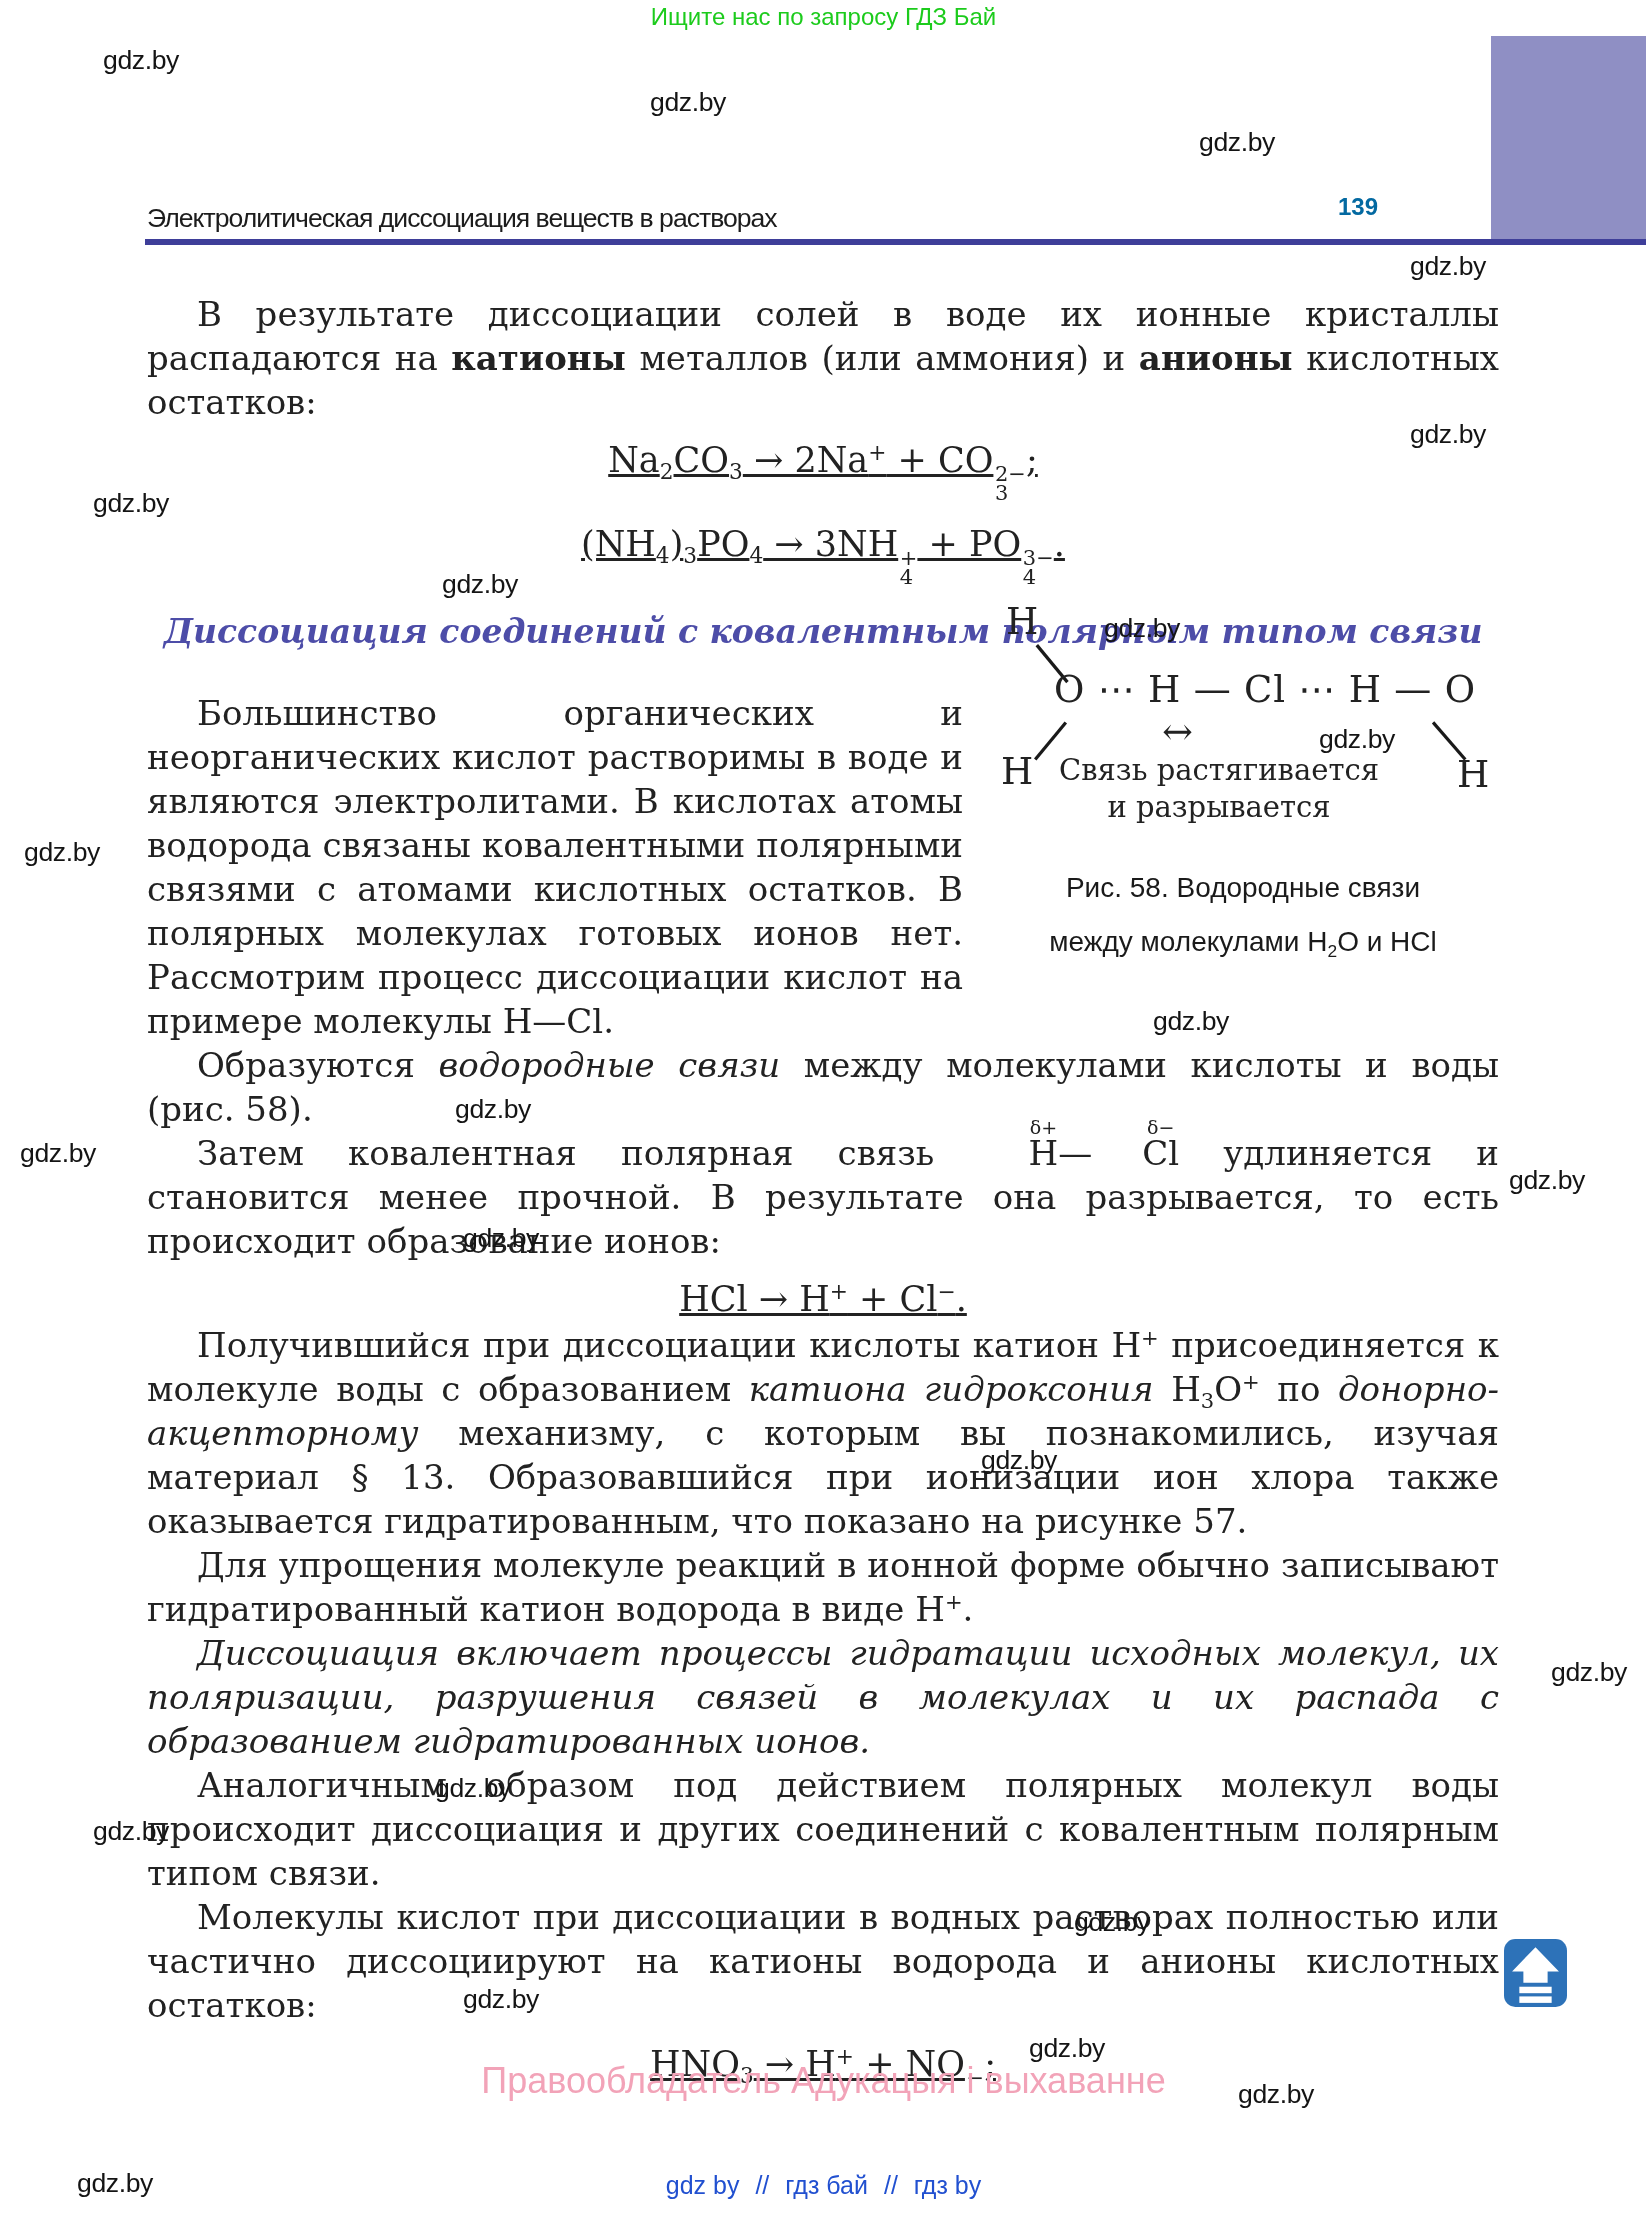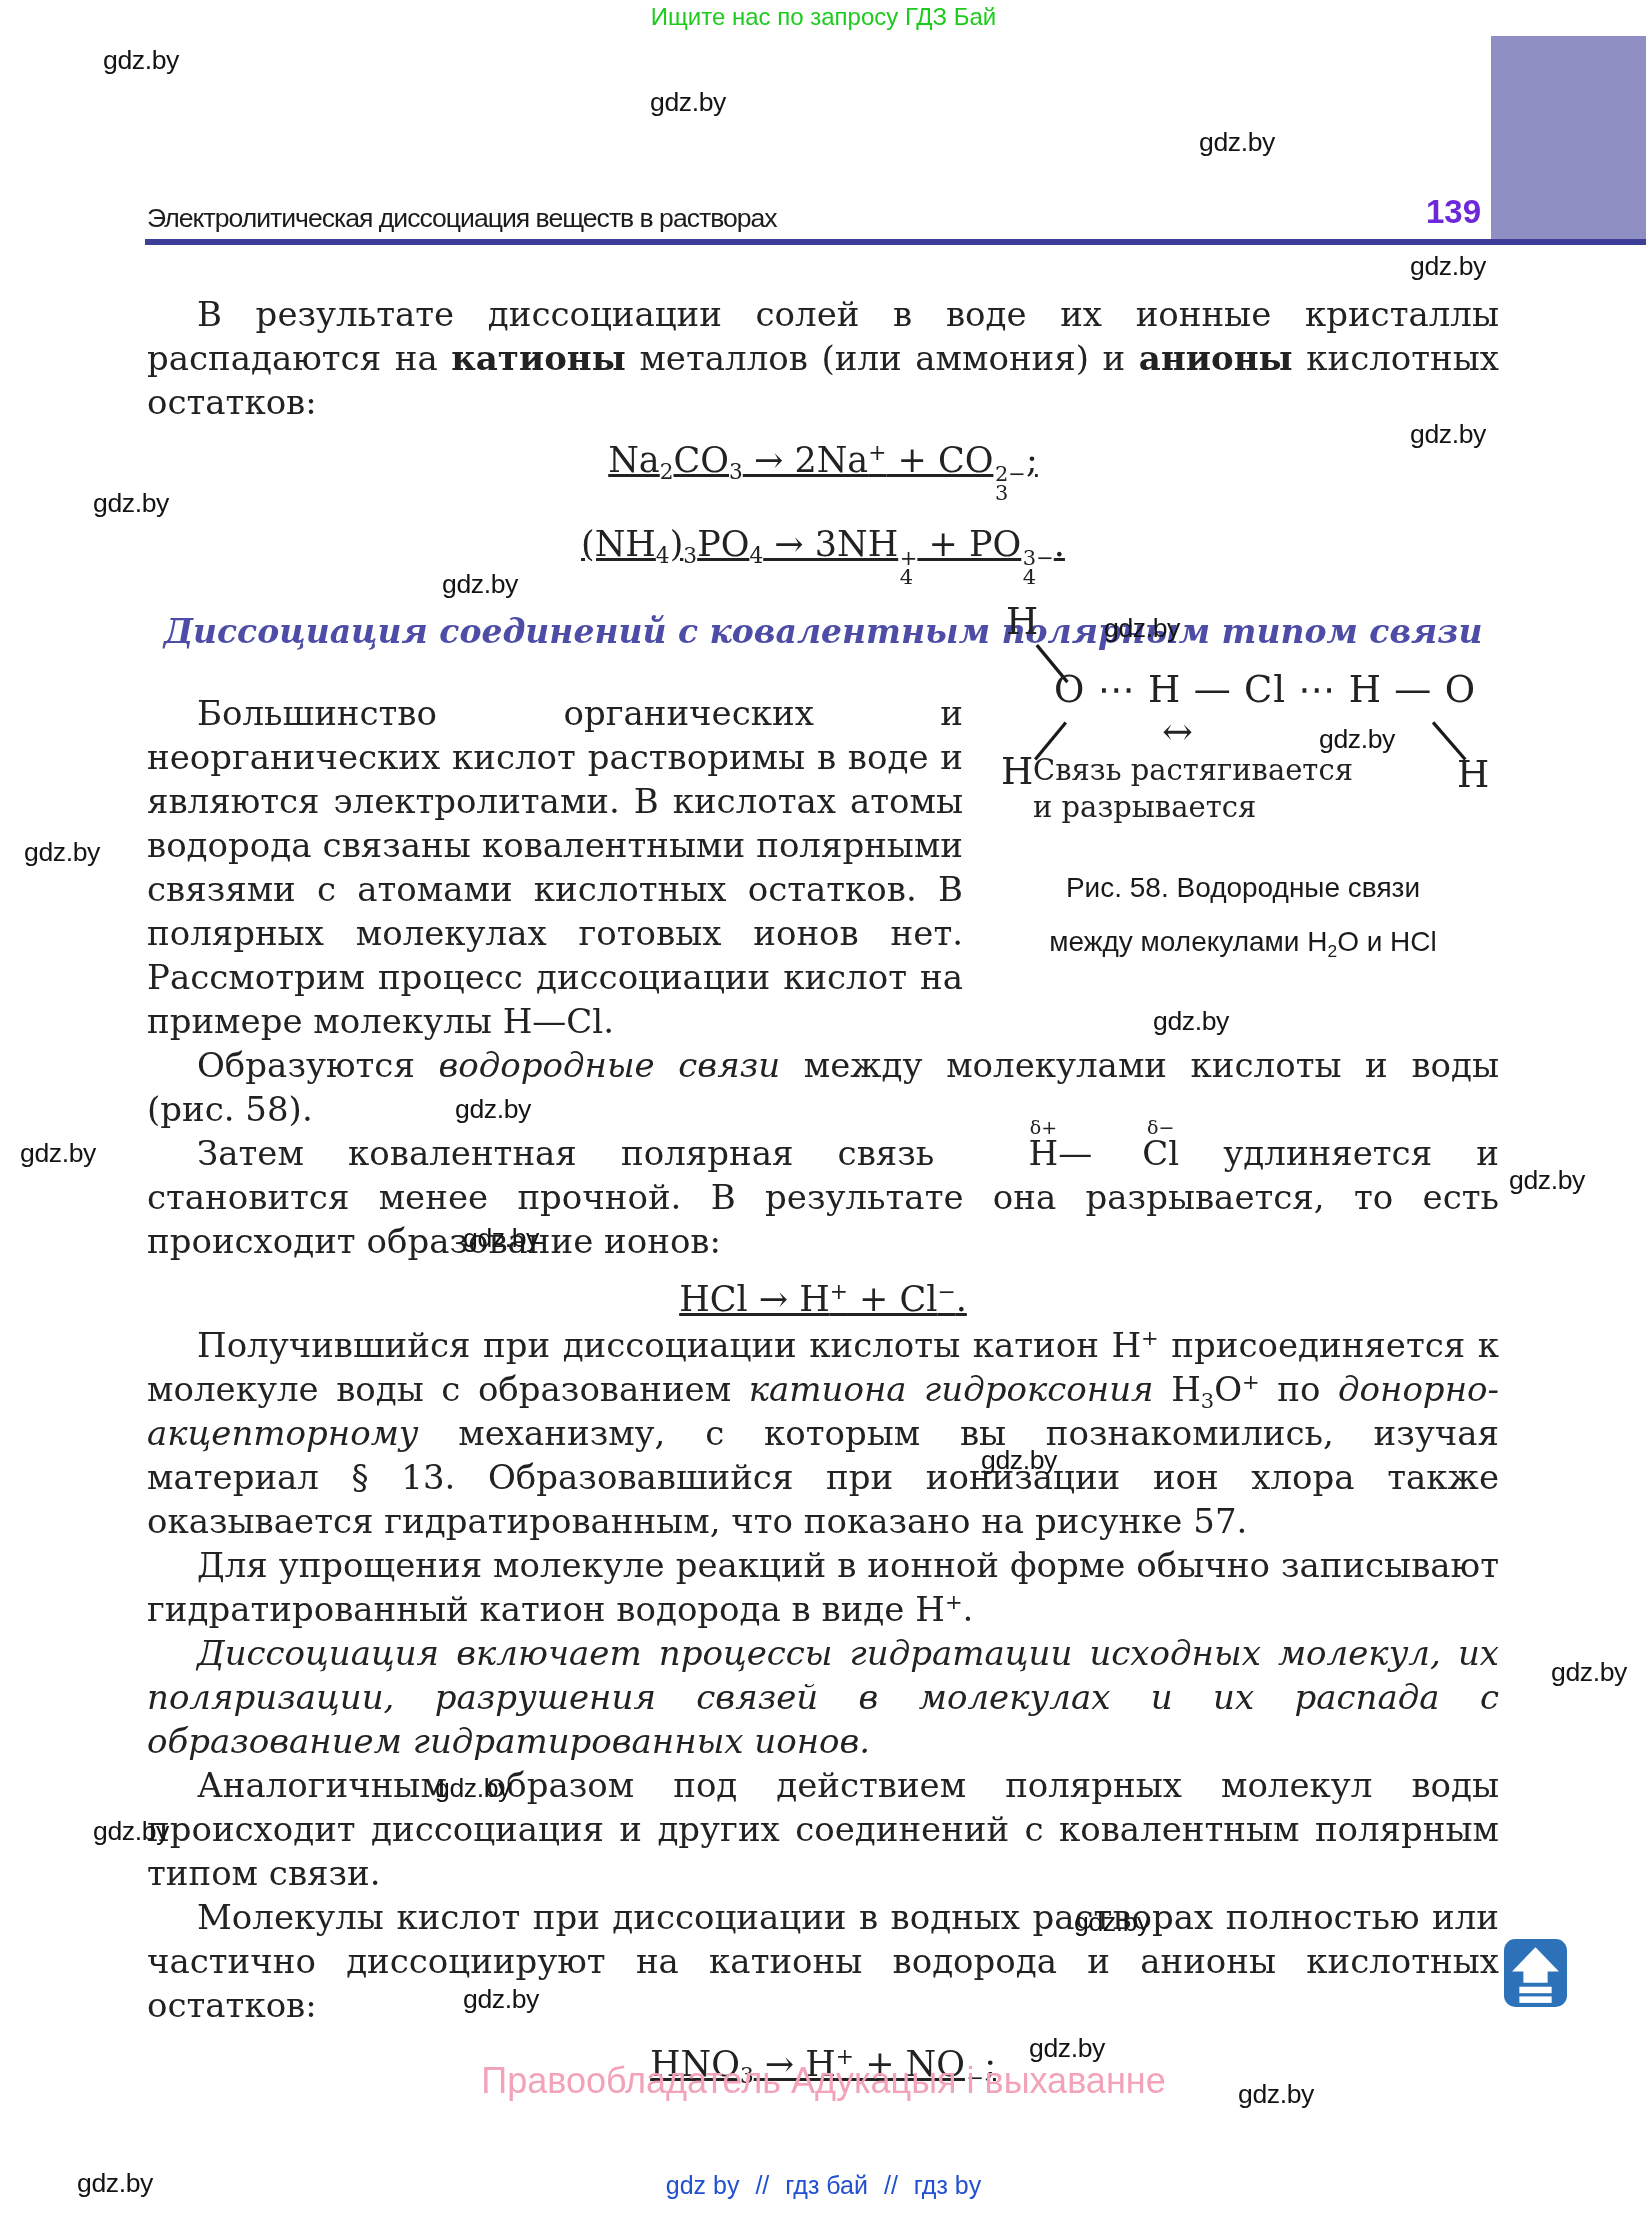--- a/index.html
+++ b/index.html
@@ -9,22 +9,22 @@
   }
   html,body{margin:0;padding:0;background:#777;}
   .page{position:relative;width:1647px;height:2216px;background:#ffffff;overflow:hidden;
         font-family:"DejaVu Serif", serif;color:var(--ink);}
   .promo{position:absolute;top:3.2px;left:50%;transform:translateX(-50%);
          font-family:"Liberation Sans", sans-serif;font-size:24px;color:var(--green);white-space:nowrap;}
   .watermark{position:absolute;font-family:"Liberation Sans", sans-serif;font-size:26.6px;
              letter-spacing:-0.4px;color:var(--wm);white-space:nowrap;}
   .header-title{position:absolute;top:203px;left:147px;font-family:"Liberation Sans", sans-serif;
                 font-size:26.6px;letter-spacing:-1px;color:#1c1c1c;white-space:nowrap;}
-  .page-number{position:absolute;top:193px;left:1338px;width:143px;text-align:right;
-               font-family:"Liberation Sans", sans-serif;font-weight:600;font-size:33px;color:#6d28d9;}
+  .page-number{position:absolute;top:193px;left:1338px;width:143px;
+               font-family:"Liberation Sans", sans-serif;font-weight:600;font-size:24px;color:#0369a1;}
   .header-rule{position:absolute;top:239px;left:145px;width:1501px;height:6.4px;background:var(--purple-line);}
   .corner-box{position:absolute;top:36px;left:1491px;width:156px;height:204px;background:var(--purple-box);}
   .content{position:absolute;top:292px;left:147px;width:1352px;}
   .body{margin:0;font-size:34px;line-height:44px;text-align:justify;text-indent:50px;}
   .narrow{width:816px;}
   .equation{margin:13px 0 0 0;font-size:35px;line-height:47px;text-align:center;white-space:nowrap;text-decoration:underline;}
   .eq-sp{margin-top:17.7px;} .eq-sp2{margin-top:14.5px;}
   .section-heading{margin:21px 0 0 0;font-size:33px;line-height:45px;font-weight:bold;font-style:italic;
                    text-align:center;color:var(--purple-heading);text-indent:0;}
   .mt-fig{margin-top:37px;}
@@ -33,21 +33,21 @@
   .stk{display:inline-flex;flex-direction:column;align-items:flex-start;vertical-align:-0.42em;
        font-size:0.60em;line-height:0.92em;margin-left:1.6px;}
   .overwrap{position:relative;display:inline-block;}
   .overwrap .over{position:absolute;top:-0.66em;left:50%;transform:translateX(-50%);font-size:0.56em;line-height:1;}
   
   .fig{position:absolute;left:985px;top:600px;width:516px;height:451px;margin:0;}
   .fig svg.bonds{position:absolute;left:0;top:0;}
   .atom{position:absolute;font-size:37px;line-height:37px;}
   .chain{position:absolute;left:69px;top:69px;font-size:37px;line-height:42px;white-space:nowrap;letter-spacing:0.8px;}
   .dbl-arrow{position:absolute;left:177px;top:113px;font-size:37px;line-height:37px;}
-  .fig-label{position:absolute;left:48px;width:388px;text-align:left;font-size:29px;line-height:35px;}
+  .fig-label{position:absolute;left:40px;width:388px;text-align:center;font-size:29px;line-height:35px;}
   .fig-caption{position:absolute;left:0;width:516px;text-align:center;
                font-family:"Liberation Sans", sans-serif;font-size:28px;line-height:39px;color:#1a1a1a;}
   .footer-copyright{position:absolute;top:2060px;left:50%;transform:translateX(-50%);
         font-family:"Liberation Sans", sans-serif;font-size:36px;color:var(--pink);white-space:nowrap;}
   .footer-links{position:absolute;top:2171px;left:50%;transform:translateX(-50%);
         font-family:"Liberation Sans", sans-serif;font-size:25px;color:var(--link-blue);white-space:nowrap;}
   .footer-links span{margin:0 8px;}
   .top-icon{position:absolute;left:1504px;top:1939px;width:63px;height:68px;cursor:pointer;}
 </style>
 </head>

